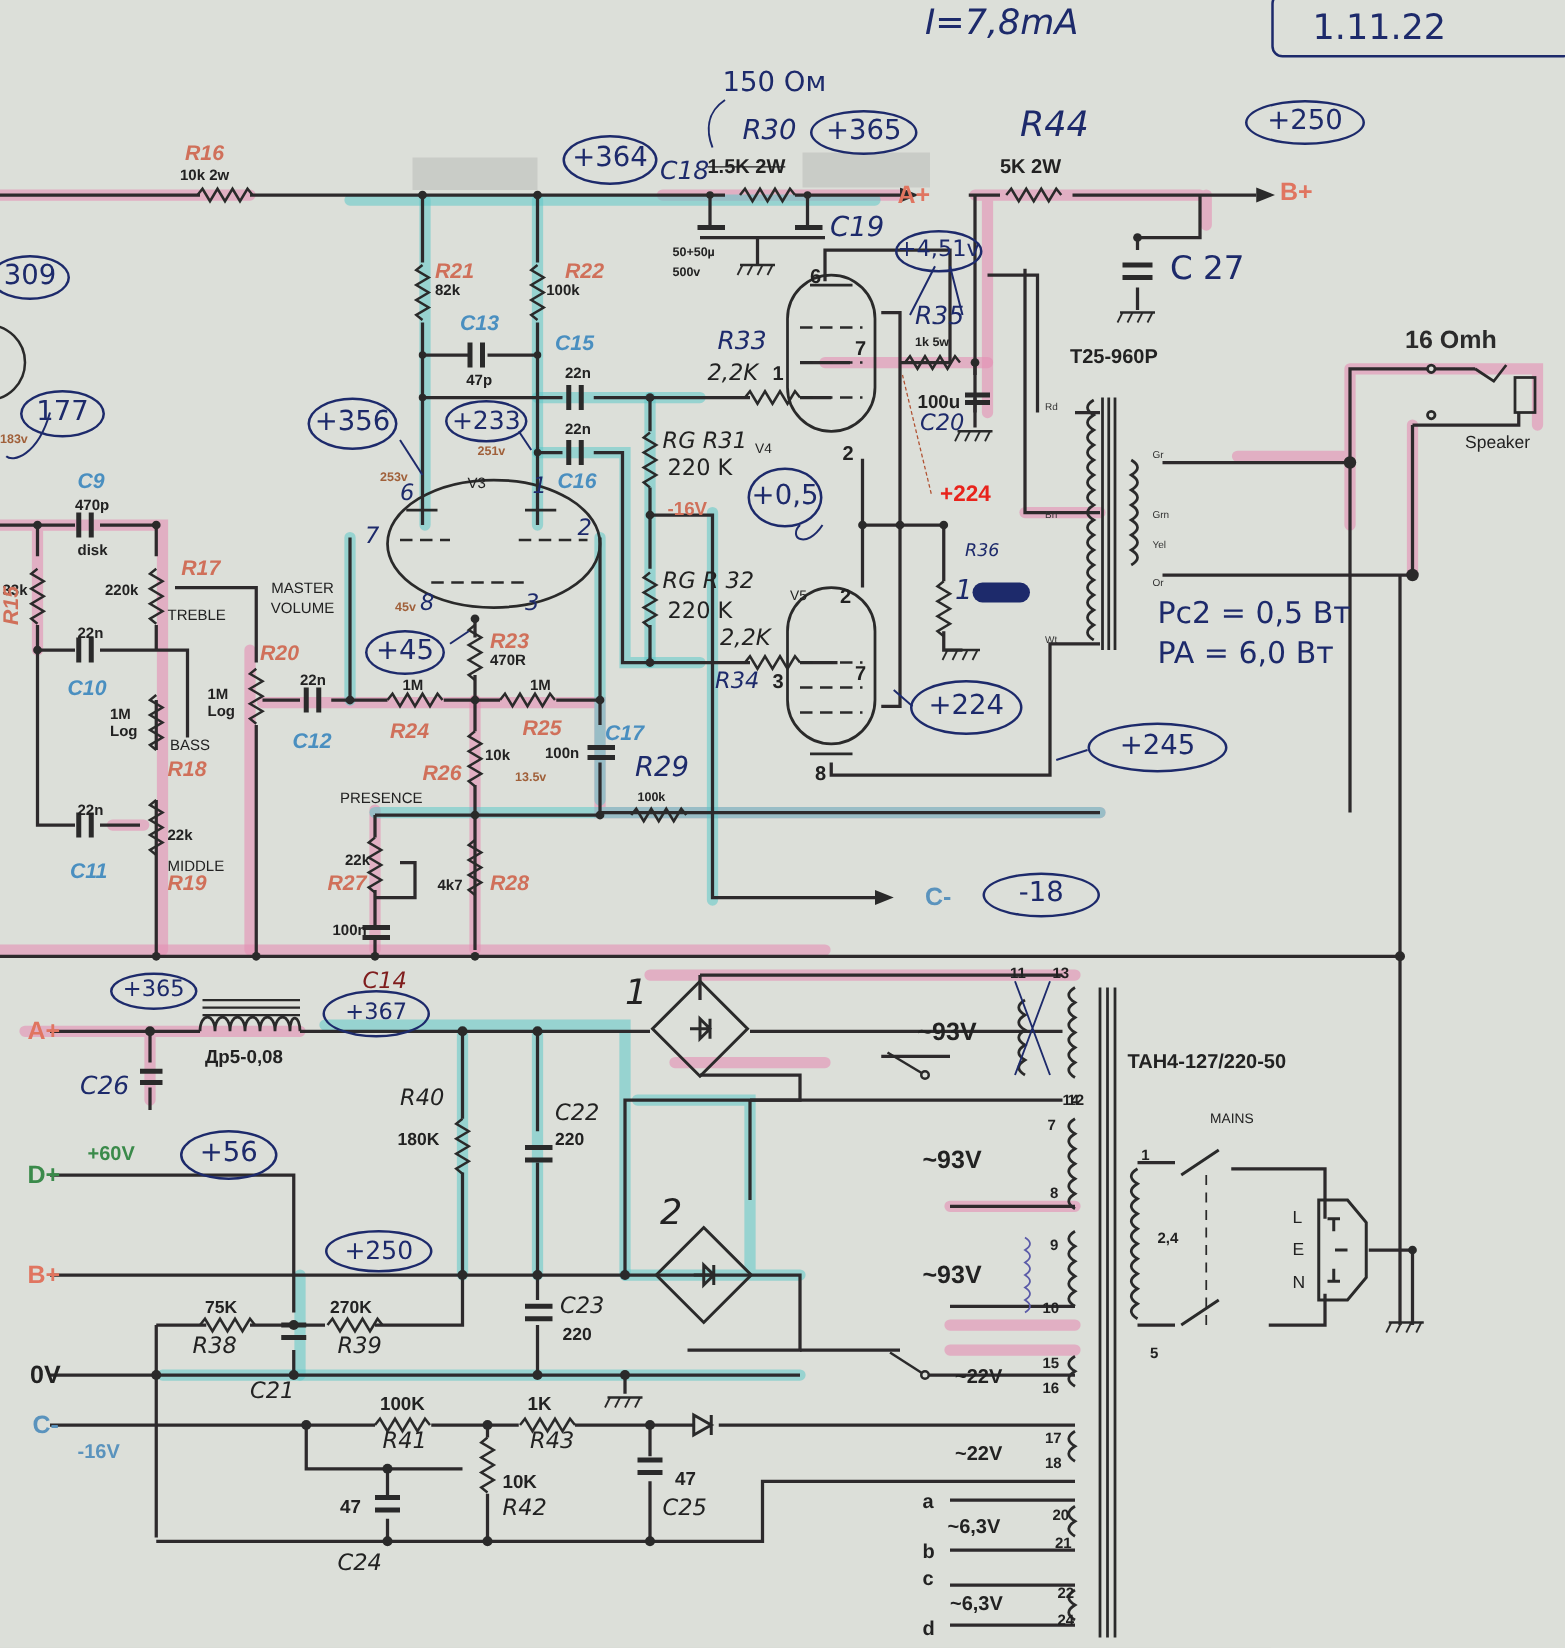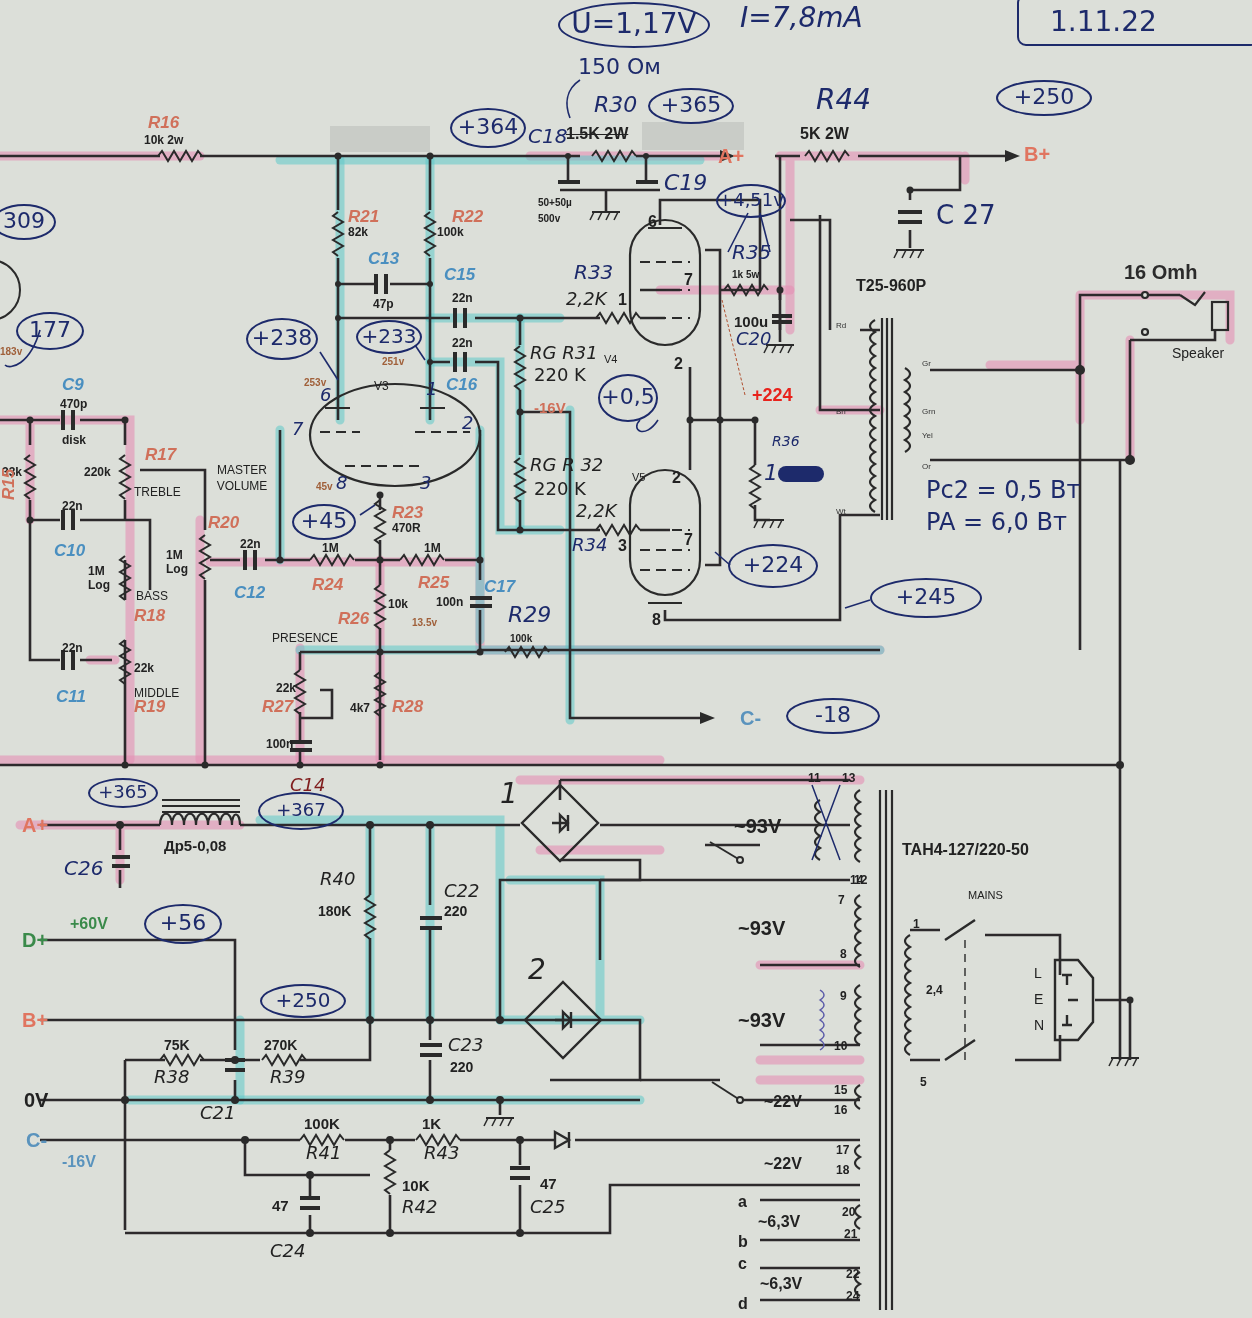--- a/index.html
+++ b/index.html
@@ -343,21 +343,20 @@
   <path d="M745 395 L722 300" stroke="#b05030" stroke-width="1" stroke-dasharray="3,2" fill="none"></path>
 
   <rect x="1018" y="-5" width="240" height="50" rx="8" fill="none" stroke="#1d2a6b" stroke-width="2"></rect>
 
   <circle cx="-10" cy="290" r="30" fill="none" stroke="#2a2a2a" stroke-width="2"></circle>
 </svg>
 
 <div class="grey" style="left:330px;top:126px;width:100px;height:26px;"></div>
 <div class="grey" style="left:642px;top:122px;width:102px;height:28px;"></div>
 
-<div class="bubble" style="left:558px;top:2px;width:148px;height:42px;line-height:40px;font-size:28px;"><span>U=1,17V</span></div>
 <div class="lbl hand" style="left:740px;top:4px;font-size:28px;font-style:italic;">I=7,8mA</div>
 <div class="lbl hand" style="left:1050px;top:8px;font-size:28px;">1.11.22</div>
 <div class="lbl hand" style="left:578px;top:56px;font-size:22px;">150 Ом</div>
 
 <div class="lbl ref" style="left:148px;top:114px;">R16</div>
 <div class="lbl val" style="left:144px;top:134px;">10k 2w</div>
 <div class="lbl handsm" style="left:528px;top:126px;font-size:20px;">C18</div>
 <div class="lbl handsm" style="left:594px;top:94px;font-size:22px;">R30</div>
 <div class="lbl val" style="left:566px;top:126px;font-size:16px;text-decoration:line-through;">1.5K 2W</div>
 <div class="lbl handsm" style="left:664px;top:172px;font-size:22px;">C19</div>
@@ -471,21 +470,21 @@
 <div class="lbl tiny" style="left:922px;top:432px;">Yel</div>
 <div class="lbl tiny" style="left:922px;top:463px;">Or</div>
 <div class="lbl bold" style="left:1124px;top:262px;">16 Omh</div>
 <div class="lbl val" style="left:1172px;top:346px;font-weight:normal;font-size:14px;">Speaker</div>
 <div class="lbl hand" style="left:926px;top:478px;font-size:24px;">Pc2 = 0,5 Вт</div>
 <div class="lbl hand" style="left:926px;top:510px;font-size:24px;">PA = 6,0 Вт</div>
 <div class="lbl net" style="left:740px;top:708px;color:#5a93bd;">C-</div>
 
 <div class="bubble" style="left:-8px;top:204px;width:60px;height:32px;line-height:30px;"><span>309</span></div>
 <div class="bubble" style="left:16px;top:312px;width:64px;height:34px;line-height:32px;"><span>177</span></div>
-<div class="bubble" style="left:246px;top:318px;width:68px;height:38px;line-height:36px;"><span>+238</span></div>
+<div class="bubble" style="left:246px;top:318px;width:68px;height:38px;line-height:36px;"><span>+356</span></div>
 <div class="bubble" style="left:356px;top:320px;width:62px;height:30px;line-height:28px;font-size:20px;"><span>+233</span></div>
 <div class="bubble" style="left:450px;top:108px;width:72px;height:36px;line-height:34px;"><span>+364</span></div>
 <div class="bubble" style="left:648px;top:88px;width:82px;height:32px;line-height:30px;"><span>+365</span></div>
 <div class="bubble" style="left:996px;top:80px;width:92px;height:32px;line-height:30px;"><span>+250</span></div>
 <div class="bubble" style="left:716px;top:184px;width:66px;height:30px;line-height:28px;font-size:18px;"><span>+4,51v</span></div>
 <div class="bubble" style="left:598px;top:374px;width:56px;height:44px;line-height:42px;"><span>+0,5</span></div>
 <div class="bubble" style="left:292px;top:504px;width:60px;height:32px;line-height:30px;"><span>+45</span></div>
 <div class="bubble" style="left:728px;top:544px;width:86px;height:40px;line-height:38px;"><span>+224</span></div>
 <div class="bubble" style="left:870px;top:578px;width:108px;height:36px;line-height:34px;"><span>+245</span></div>
 <div class="bubble" style="left:786px;top:698px;width:90px;height:32px;line-height:30px;"><span>-18</span></div>

